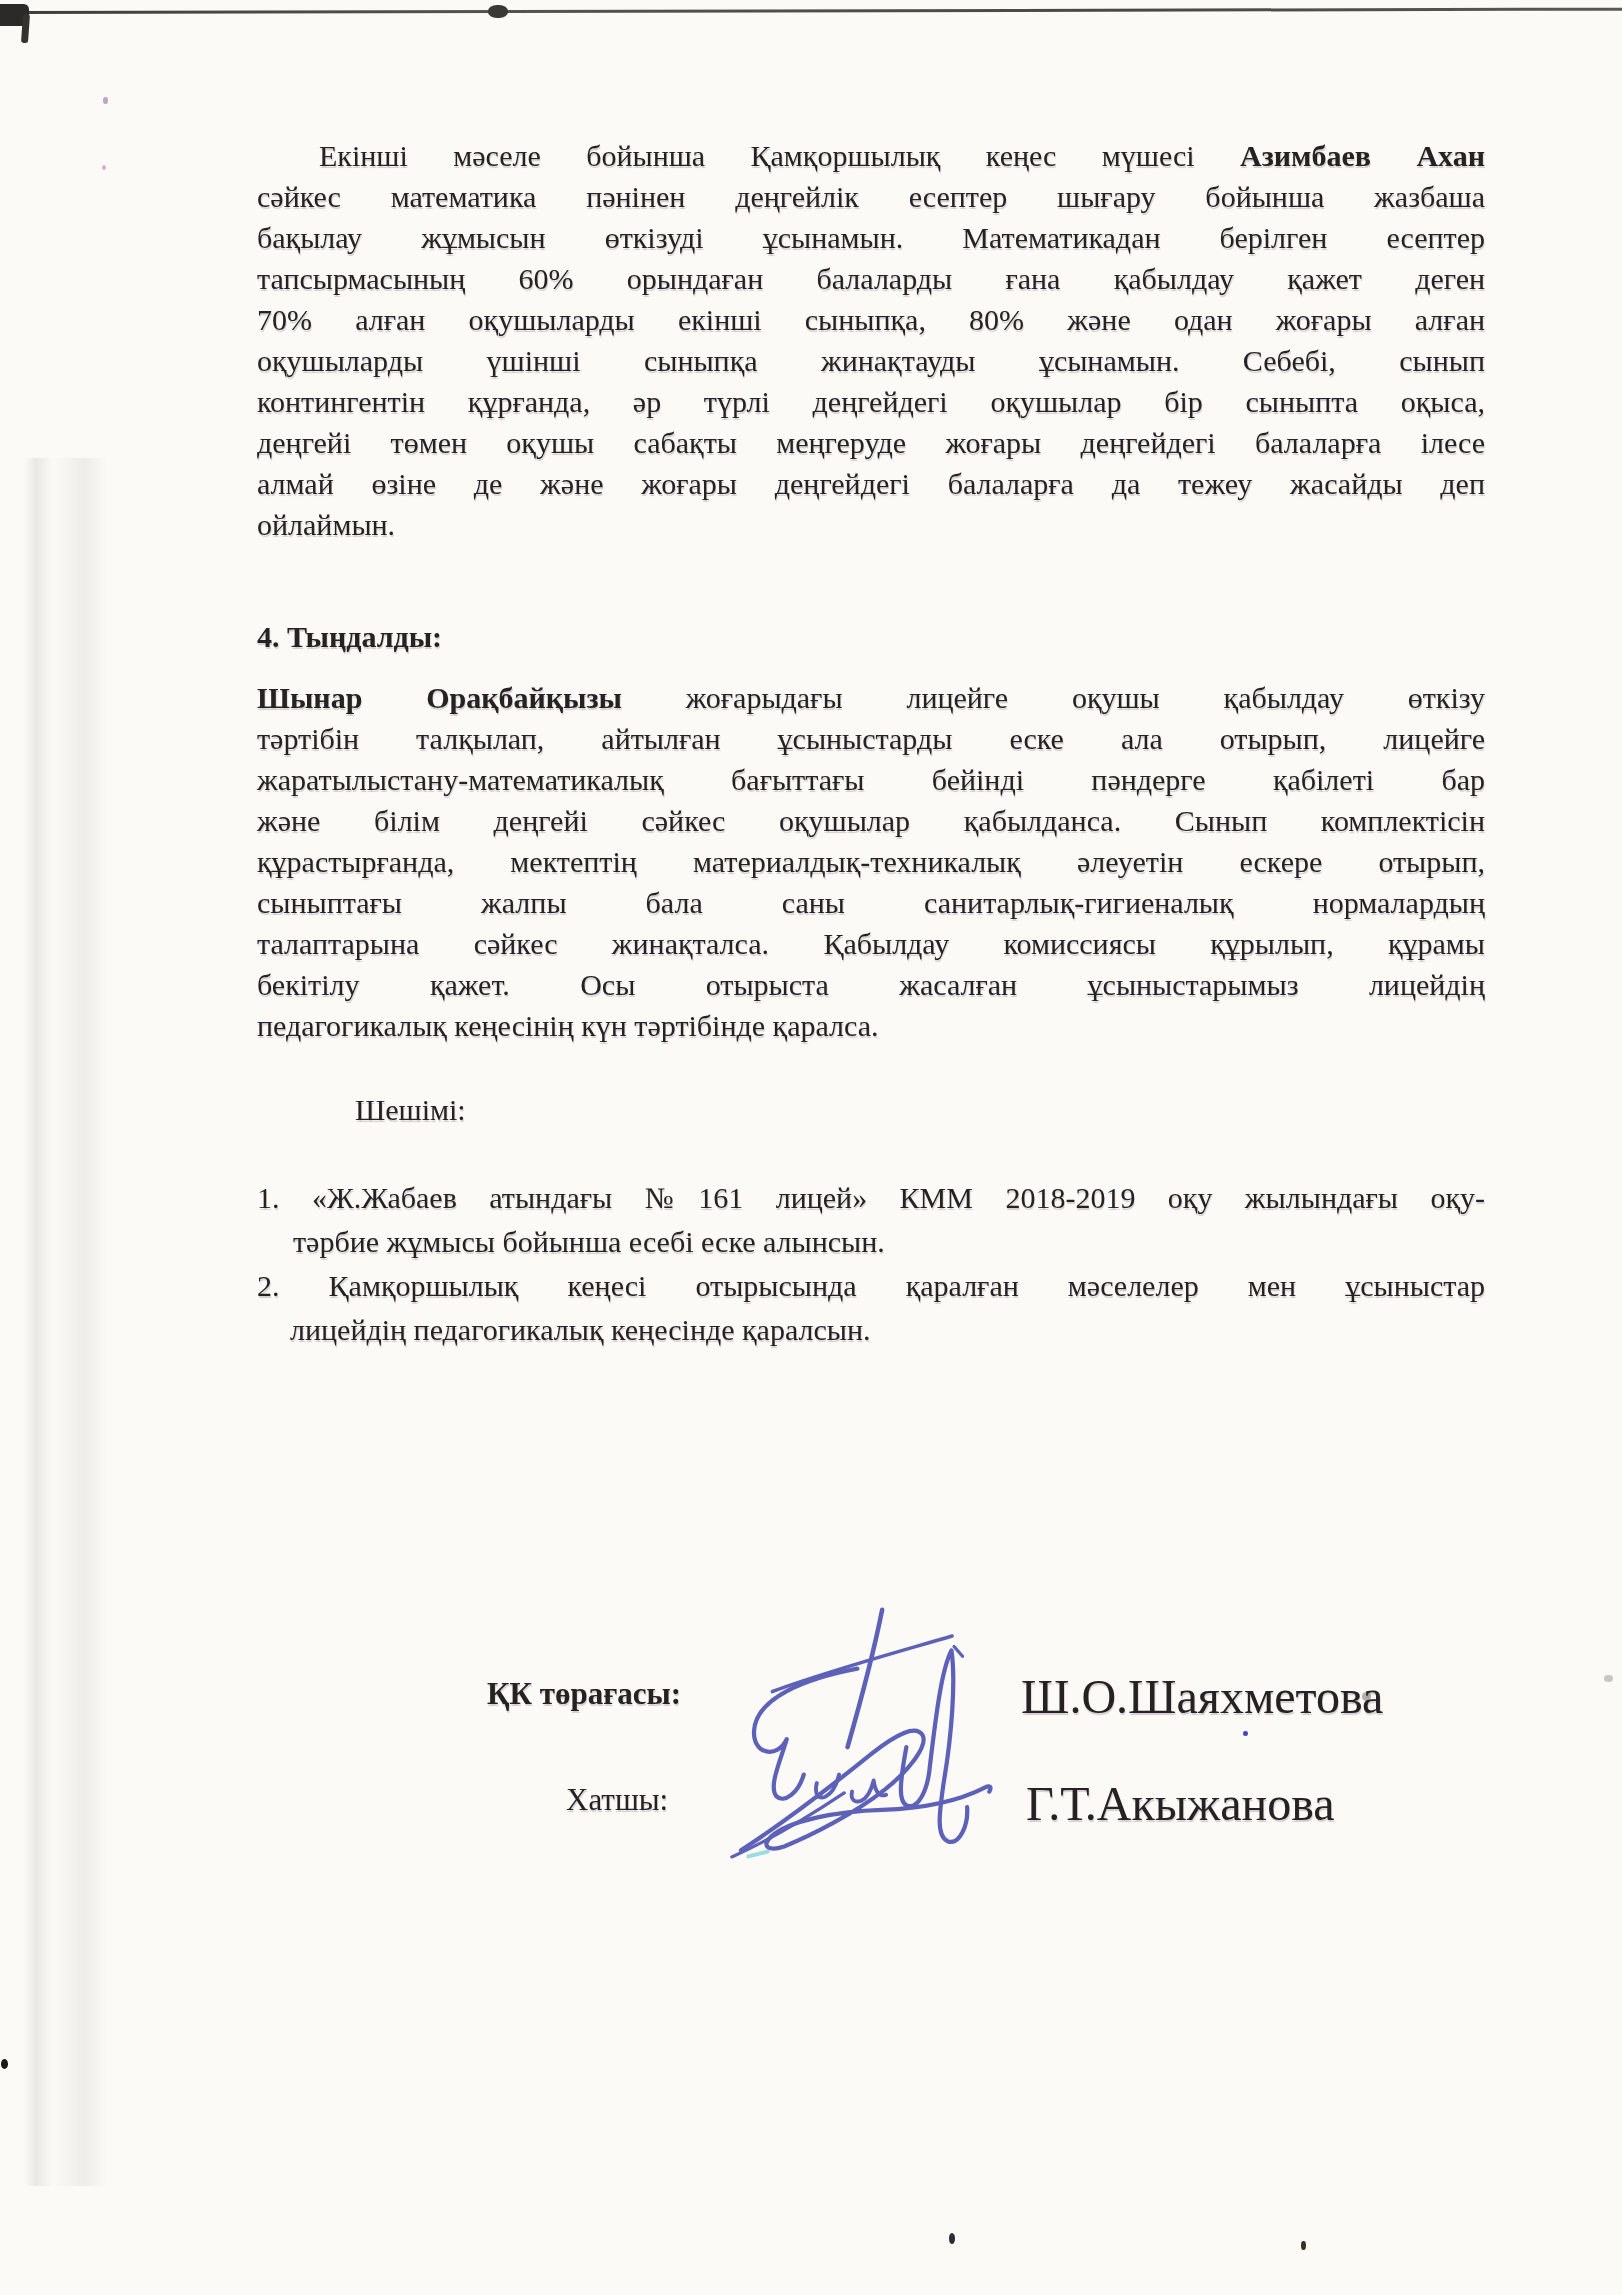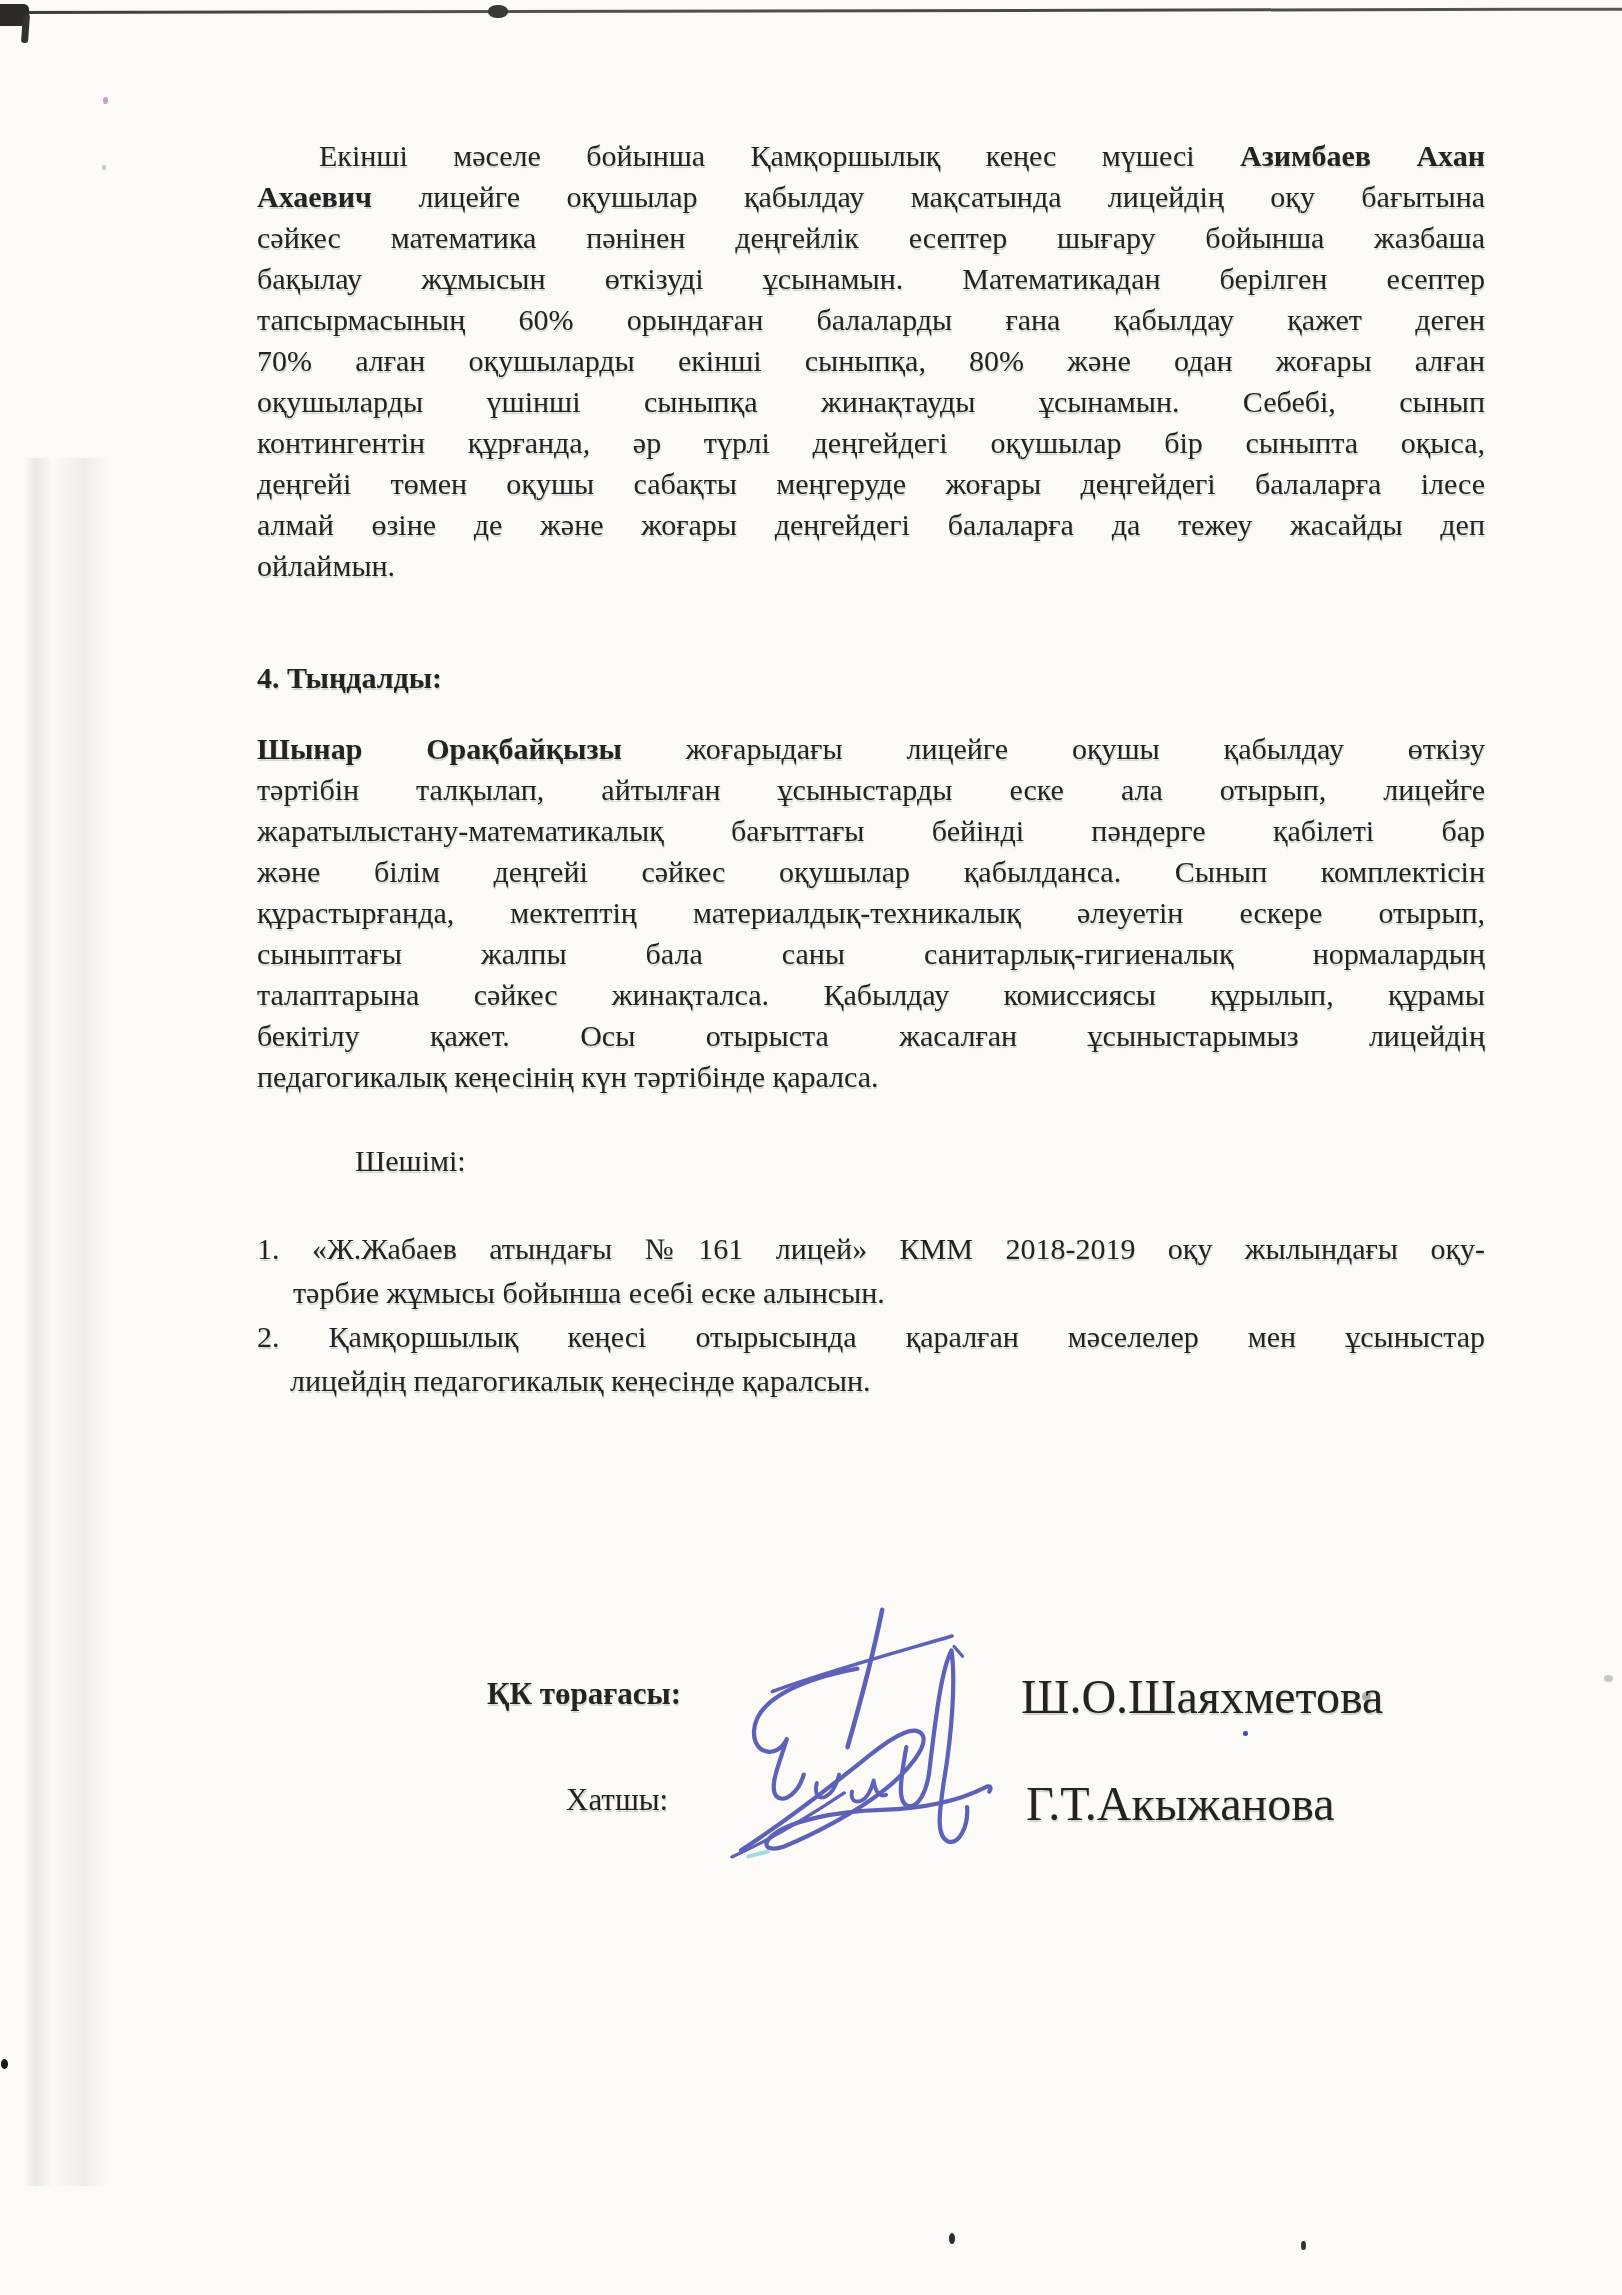--- a/index.html
+++ b/index.html
@@ -13,21 +13,21 @@
   }
   
   .doc{
     position:absolute;left:257px;top:135px;width:1228px;
     font-size:30px;line-height:41px;
     text-shadow:0.7px 2px 0.7px rgba(110,100,108,.28);
   }
   .tline{text-align:left;}
   .tline.just{text-align:justify;text-align-last:justify;}
   .tline b{font-weight:bold;}
-  .h1{font-weight:bold;margin:71px 0 30px 0;}
+  .h1{font-weight:bold;margin:71px 0 20px 0;}
   .h2{font-weight:normal;margin:43px 0 46px 0;padding-left:98px;}
   #decisions{line-height:44px;}
   
   .sig-label{position:absolute;font-size:31px;white-space:nowrap;
     text-shadow:0.7px 2px 0.7px rgba(110,100,108,.28);}
   .sig-name{position:absolute;font-size:48px;white-space:nowrap;
     text-shadow:0.7px 2px 0.7px rgba(110,100,108,.28);}
   .sig-svg{position:absolute;left:707px;top:1590px;width:366px;height:275px;}
   .sig-svg path{fill:none;stroke:var(--sig,#5d61b8);stroke-linecap:round;stroke-linejoin:round;}
   
@@ -63,21 +63,20 @@
   <div class="speck" style="left:949px;top:2233px;width:5.9px;height:11px;background:#2a2d33;"></div>
   <div class="speck" style="left:1301px;top:2241px;width:4.6px;height:8.5px;background:#3a3026;"></div>
   <div class="speck" style="left:1362px;top:1692px;width:8.5px;height:8.5px;background:rgba(90,85,80,.45);"></div>
   <div class="speck" style="left:1243px;top:1731px;width:4.6px;height:4.6px;background:#4446c8;"></div>
   <div class="speck" style="left:1604px;top:1675px;width:9.2px;height:6.5px;background:rgba(120,115,110,.38);"></div>
   <div class="speck" style="left:746px;top:1852px;width:23.6px;height:3.9px;border-radius:2px;background:rgba(60,190,200,.5);transform:rotate(-14deg);"></div>
 
   <div class="doc">
     <div id="p1">
         <div class="tline just" style="padding-left: 62px;"><span>Екінші мәселе бойынша Қамқоршылық кеңес мүшесі </span><b>Азимбаев Ахан</b></div>
-        <div class="tline just"><b>Ахаевич</b><span> лицейге оқушылар қабылдау мақсатында лицейдің оқу бағытына</span></div>
         <div class="tline just"><span>сәйкес математика пәнінен деңгейлік есептер шығару бойынша жазбаша</span></div>
         <div class="tline just"><span>бақылау жұмысын өткізуді ұсынамын. Математикадан берілген есептер</span></div>
         <div class="tline just"><span>тапсырмасының 60% орындаған балаларды ғана қабылдау қажет деген</span></div>
         <div class="tline just"><span>70% алған оқушыларды екінші сыныпқа, 80% және одан жоғары алған</span></div>
         <div class="tline just"><span>оқушыларды үшінші сыныпқа жинақтауды ұсынамын. Себебі, сынып</span></div>
         <div class="tline just"><span>контингентін құрғанда, әр түрлі деңгейдегі оқушылар бір сыныпта оқыса,</span></div>
         <div class="tline just"><span>деңгейі төмен оқушы сабақты меңгеруде жоғары деңгейдегі балаларға ілесе</span></div>
         <div class="tline just"><span>алмай өзіне де және жоғары деңгейдегі балаларға да тежеу жасайды деп</span></div>
         <div class="tline"><span>ойлаймын.</span></div>
       </div>

